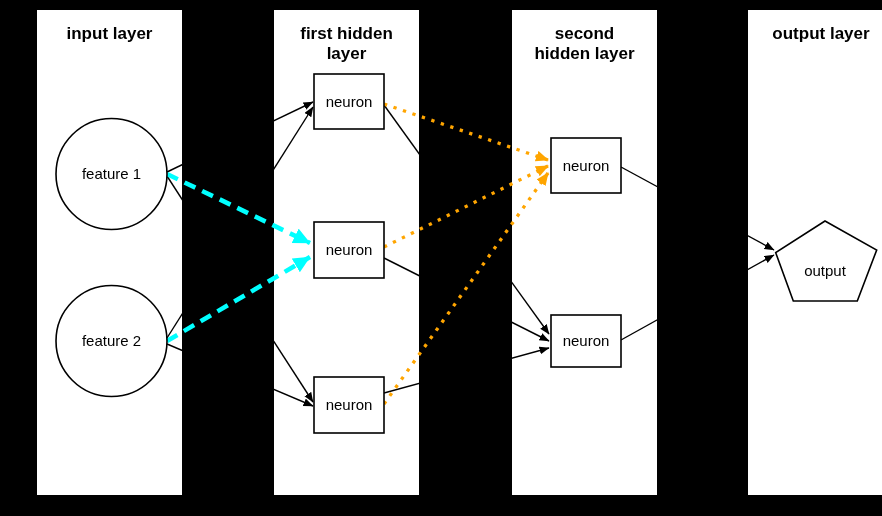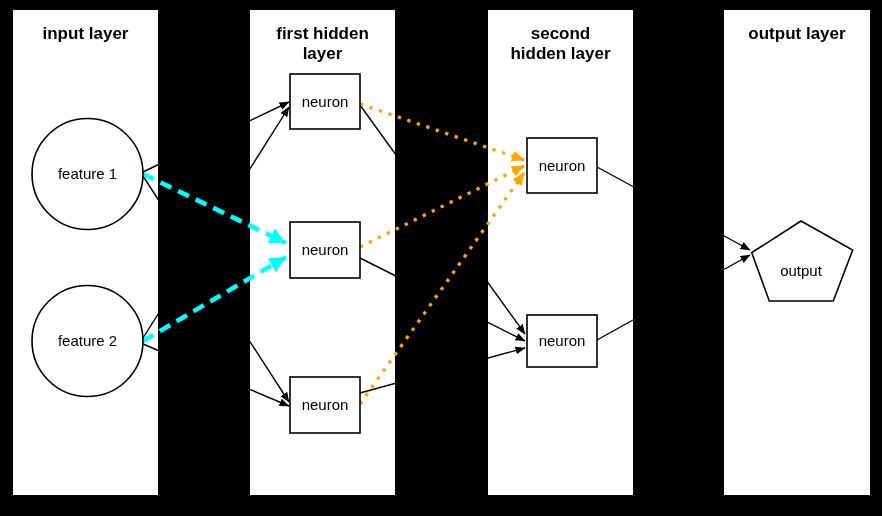--- a/index.html
+++ b/index.html
@@ -1,16 +1,16 @@
 <!DOCTYPE html>
 <html><head>
 <meta charset="utf-8">
 <style>
   html,body{margin:0;padding:0;background:#000;width:882px;height:516px;overflow:hidden;}
-  .stage{position:relative;width:800px;height:516px;background:#000;}
+  .stage{position:relative;width:800px;height:516px;background:#000;padding-left:24px;}
   svg{display:block;}
   .panel{fill:#ffffff;}
   .panel-title{font:bold 17px "Liberation Sans",sans-serif;fill:#000000;text-anchor:middle;}
   .node{fill:#ffffff;stroke:#000000;stroke-width:1.6;}
   .node-label{font:15px "Liberation Sans",sans-serif;fill:#000000;text-anchor:middle;}
   .edge-black{stroke:#000000;stroke-width:1.4;fill:none;}
   .edge-cyan{stroke-width:4.6;stroke-dasharray:12 7.5;fill:none;}
   .edge-orange{stroke-width:3.3;stroke-dasharray:3.3 6.7;fill:none;}
 </style>
 </head>

